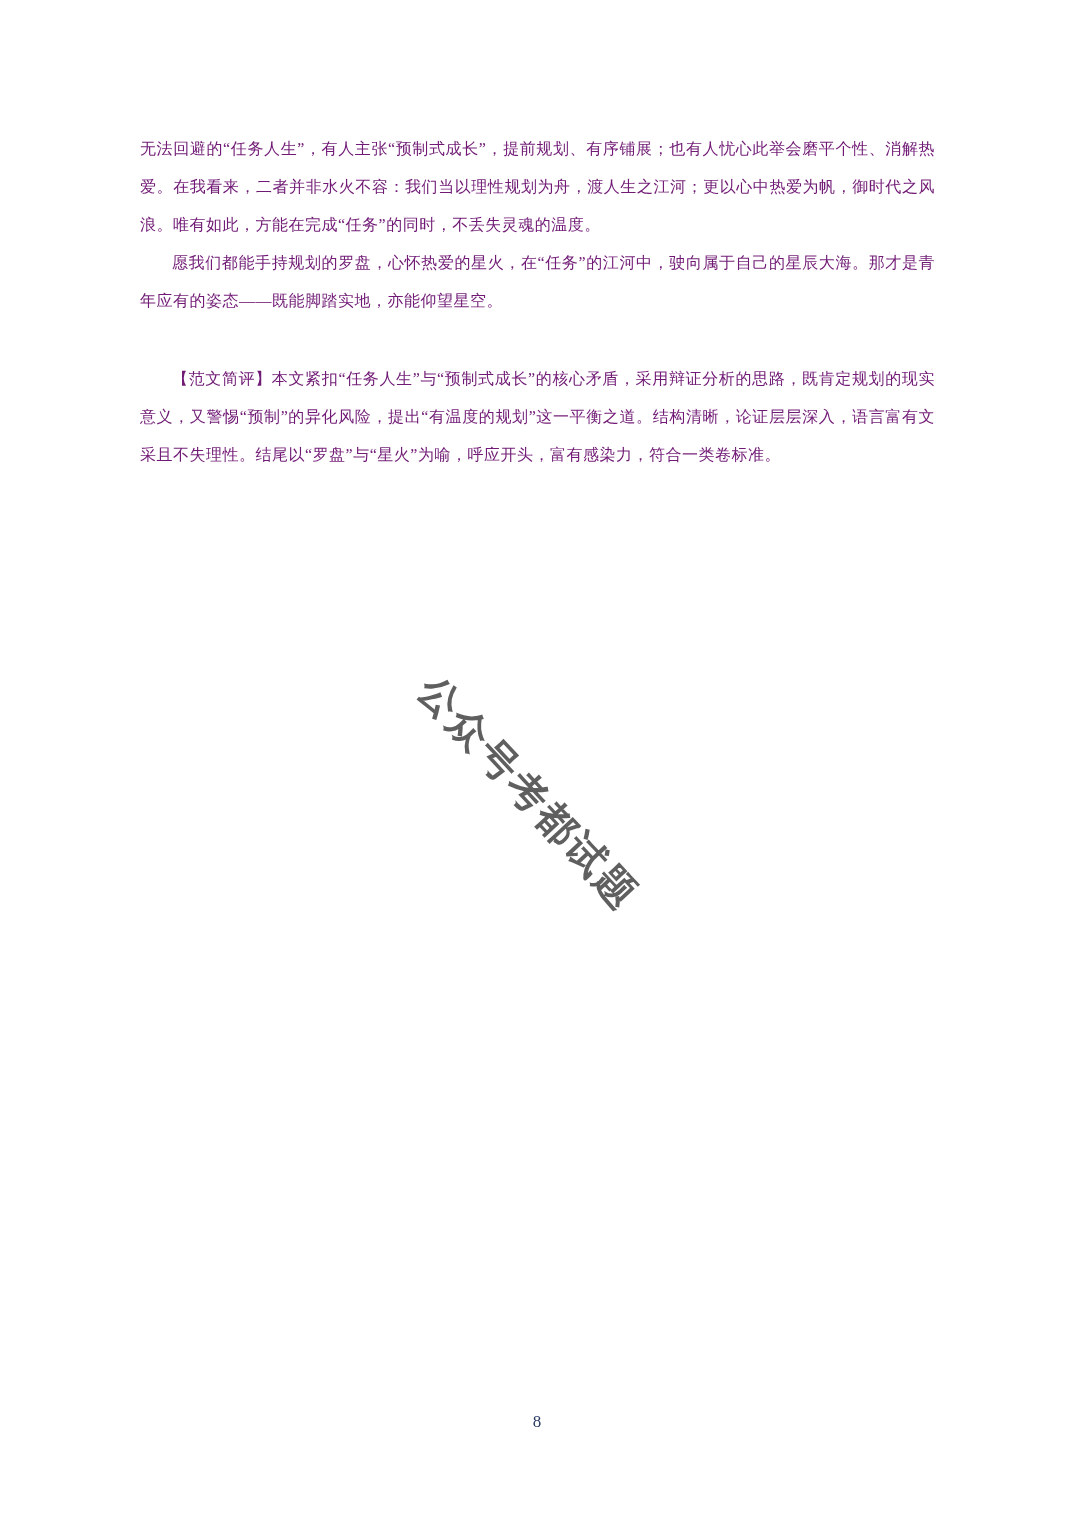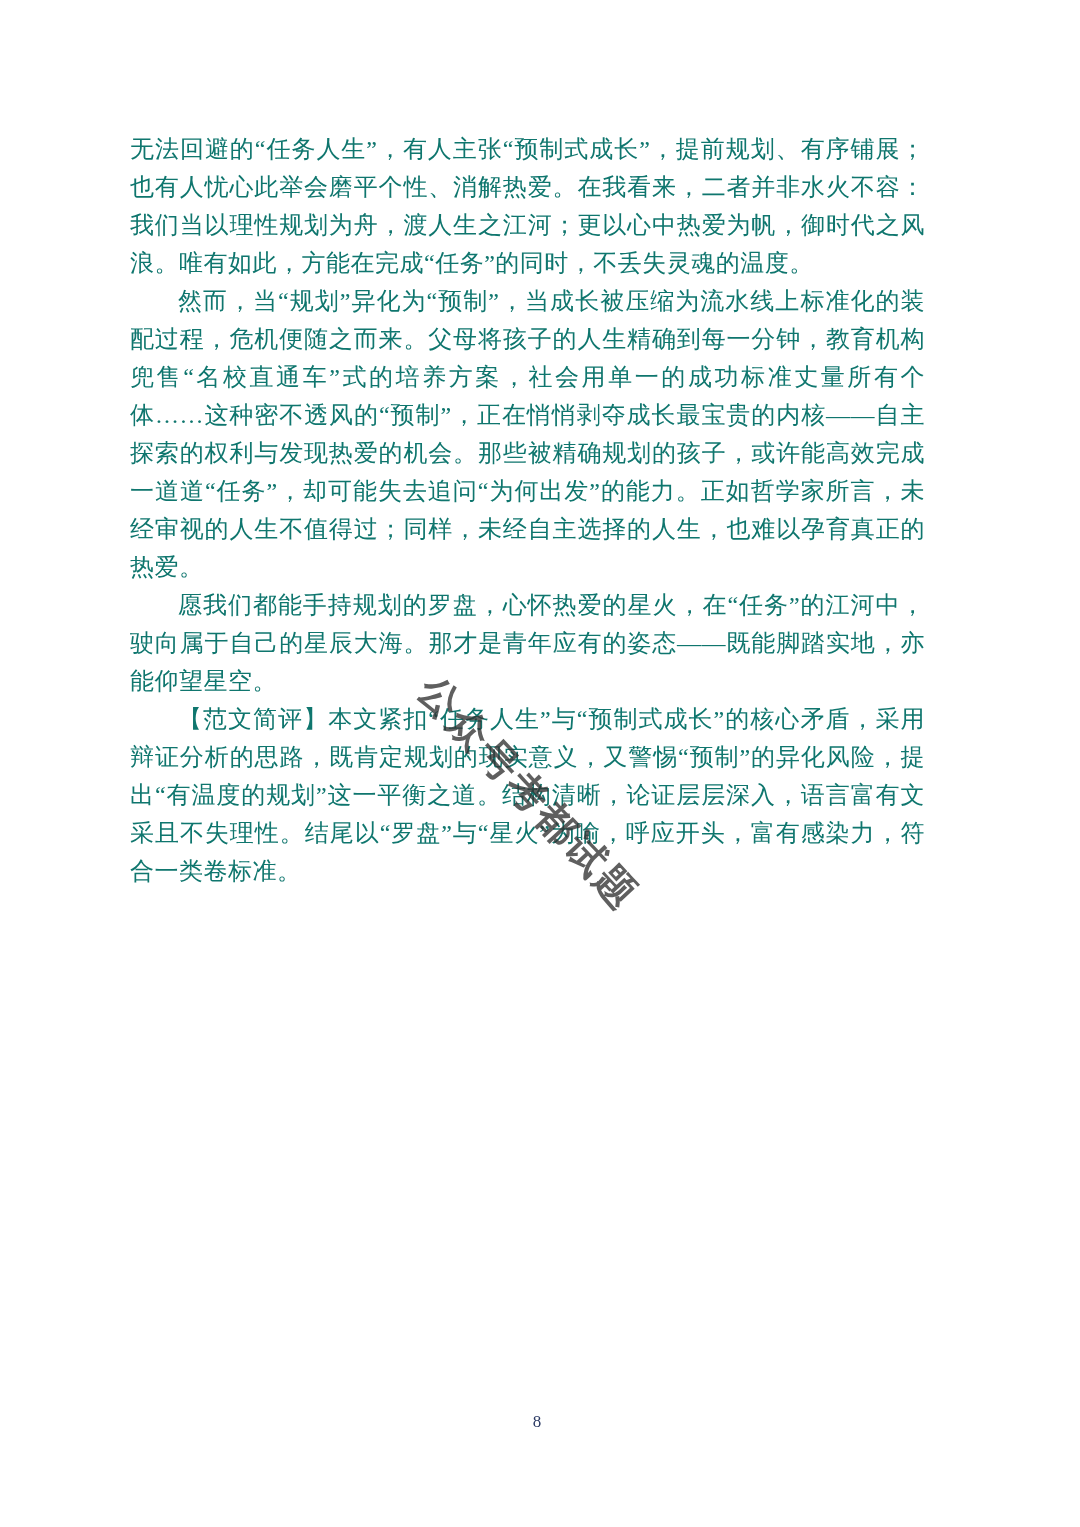--- a/index.html
+++ b/index.html
@@ -14,37 +14,38 @@
     font-family: "Liberation Serif", "DejaVu Serif", serif;
     overflow: hidden;
   }
   .page {
     position: absolute;
     inset: 0;
     background: #ffffff;
   }
   .essay-body {
     position: absolute;
-    left: 130px;
+    left: 140px;
     top: 130px;
     width: 795px;
-    font-size: 24px;
+    font-size: 16px;
     line-height: 38px;
-    color: #0f766e;
+    color: #701a75;
     text-align: justify;
     letter-spacing: 0.5px;
   }
   .essay-body p {
     margin: 0;
     padding: 0;
   }
   .essay-body p.indent {
     text-indent: 2em;
   }
   .essay-body p.comment {
+    margin-top: 40px;
     font-family: Liberation Serif, serif;
   }
   .watermark {
     position: absolute;
     left: 446px;
     top: 664px;
     transform: rotate(47deg);
     transform-origin: 0 0;
     font-size: 40px;
     font-weight: 700;
@@ -67,21 +68,20 @@
     font-family: "Liberation Serif", "DejaVu Serif", serif;
   }
 </style>
 </head>
 <body>
 
 <div class="page">
 
   <div class="essay-body">
     <p>无法回避的“任务人生”，有人主张“预制式成长”，提前规划、有序铺展；也有人忧心此举会磨平个性、消解热爱。在我看来，二者并非水火不容：我们当以理性规划为舟，渡人生之江河；更以心中热爱为帆，御时代之风浪。唯有如此，方能在完成“任务”的同时，不丢失灵魂的温度。</p>
-    <p class="indent">然而，当“规划”异化为“预制”，当成长被压缩为流水线上标准化的装配过程，危机便随之而来。父母将孩子的人生精确到每一分钟，教育机构兜售“名校直通车”式的培养方案，社会用单一的成功标准丈量所有个体……这种密不透风的“预制”，正在悄悄剥夺成长最宝贵的内核——自主探索的权利与发现热爱的机会。那些被精确规划的孩子，或许能高效完成一道道“任务”，却可能失去追问“为何出发”的能力。正如哲学家所言，未经审视的人生不值得过；同样，未经自主选择的人生，也难以孕育真正的热爱。</p>
     <p class="indent">愿我们都能手持规划的罗盘，心怀热爱的星火，在“任务”的江河中，驶向属于自己的星辰大海。那才是青年应有的姿态——既能脚踏实地，亦能仰望星空。</p>
     <p class="indent comment">【范文简评】本文紧扣“任务人生”与“预制式成长”的核心矛盾，采用辩证分析的思路，既肯定规划的现实意义，又警惕“预制”的异化风险，提出“有温度的规划”这一平衡之道。结构清晰，论证层层深入，语言富有文采且不失理性。结尾以“罗盘”与“星火”为喻，呼应开头，富有感染力，符合一类卷标准。</p>
   </div>
 
   <div class="watermark">公众号考都试题</div>
 
   <div class="page-footer">
     <span class="page-number">8</span>
   </div>
 

